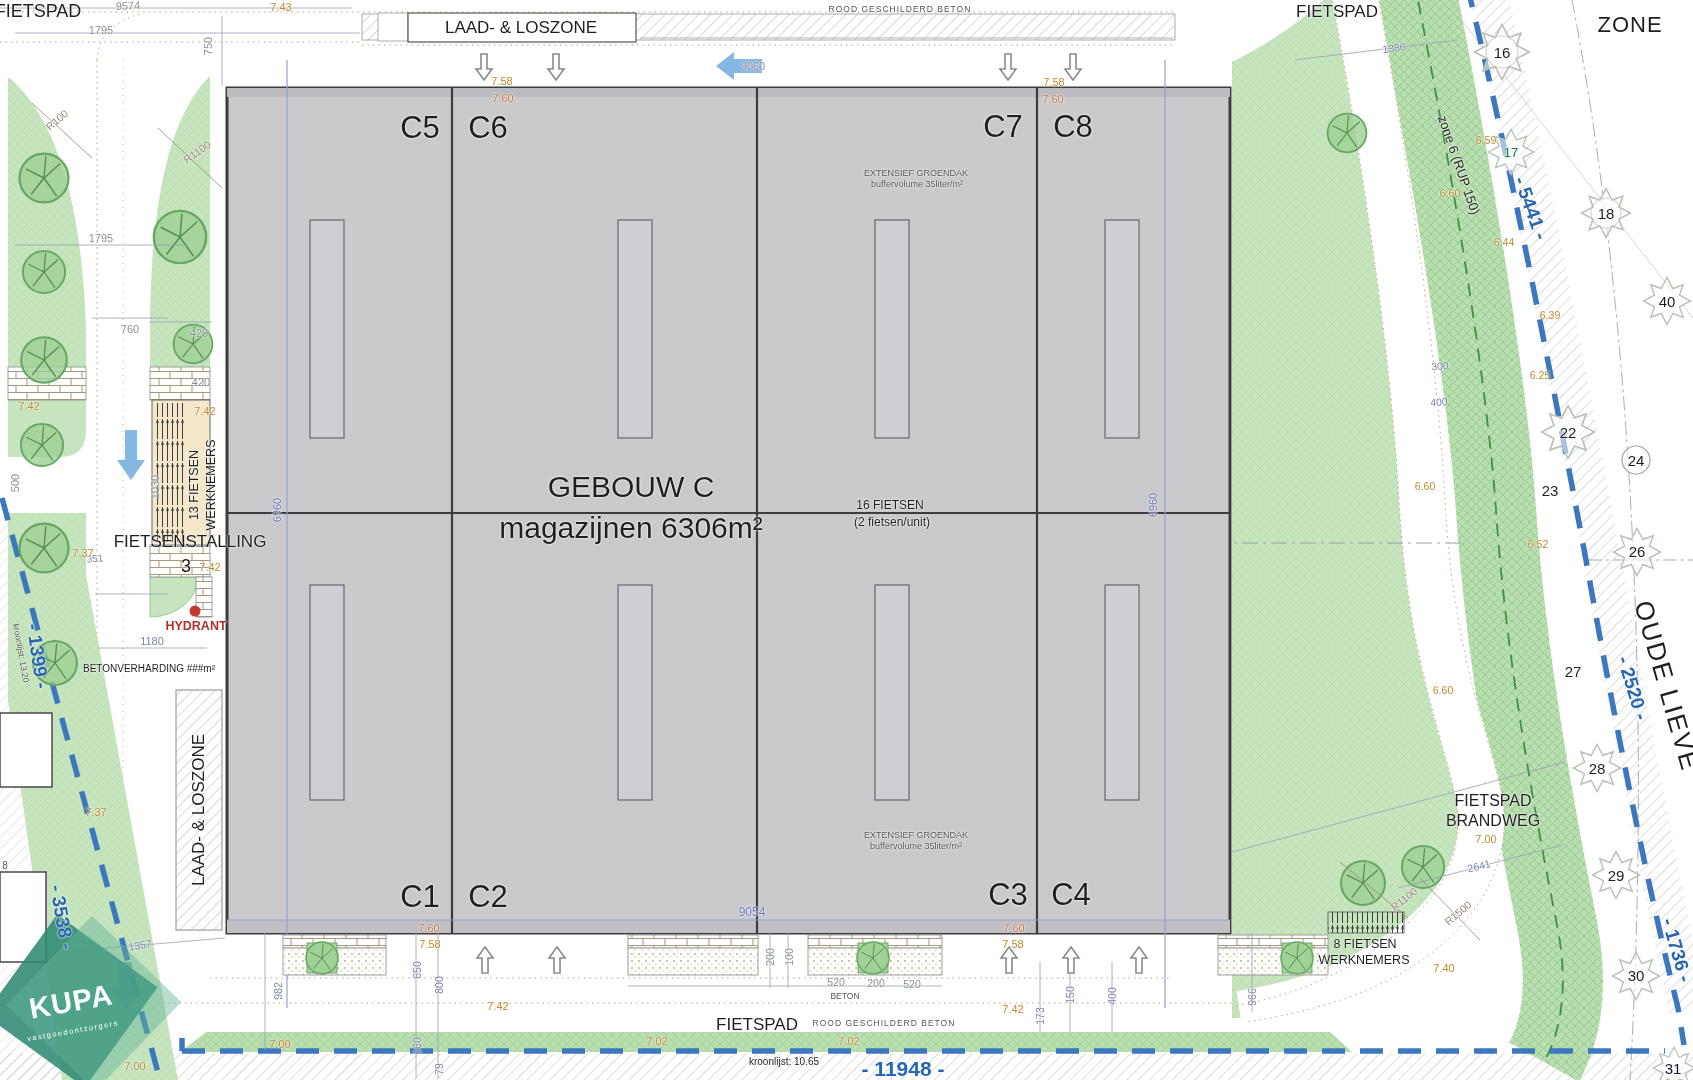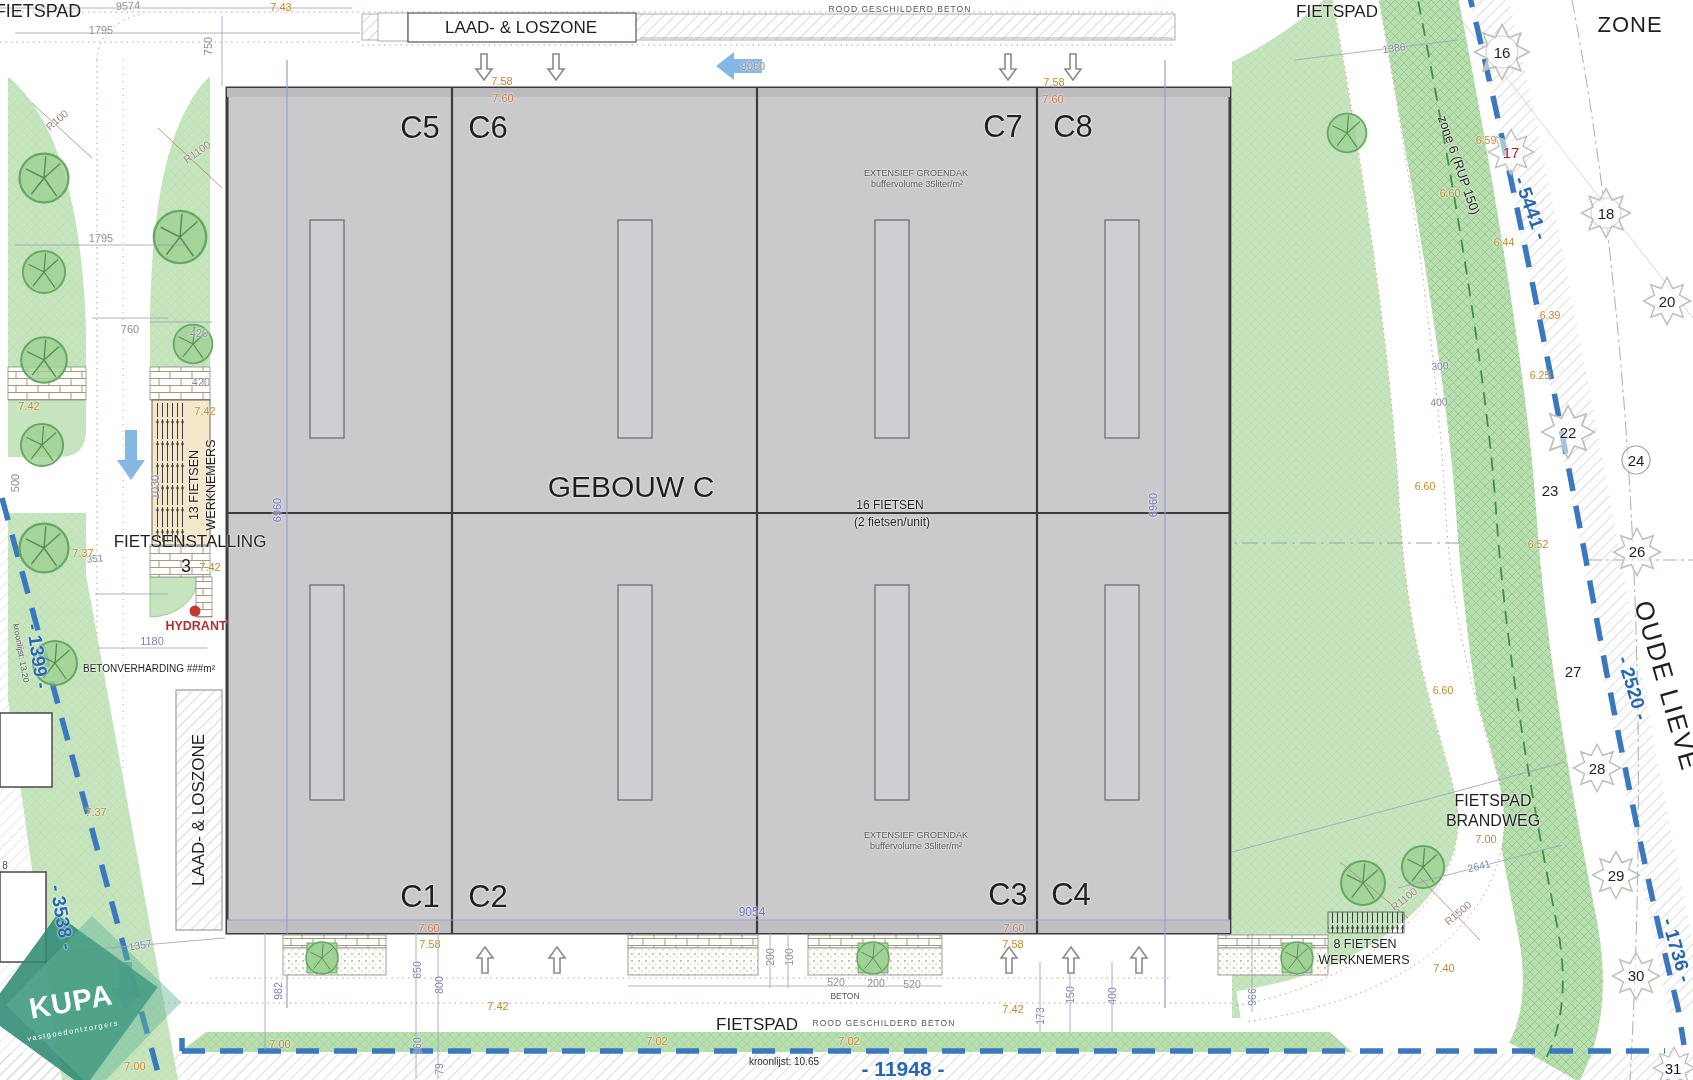--- a/index.html
+++ b/index.html
@@ -249,23 +249,23 @@
       <span class="lbl" style="left: 208px; top: 46px; font-size: 11px; color: rgb(138, 143, 152); transform: translate(-50%, -50%) rotate(-90deg);">750</span>
       <span class="lbl" style="left: 521px; top: 27px; font-size: 17px; color: rgb(31, 31, 31); transform: translate(-50%, -50%) rotate(0deg);">LAAD- &amp; LOSZONE</span>
       <span class="lbl" style="left: 900px; top: 9px; font-size: 8.5px; color: rgb(85, 85, 85); transform: translate(-50%, -50%) rotate(0deg); letter-spacing: 1px;">ROOD GESCHILDERD BETON</span>
       <span class="lbl" style="left: 753px; top: 29px; font-size: 11px; color: rgb(138, 143, 152); transform: translate(-50%, -50%) rotate(0deg); margin-top: 37px;">9060</span>
       <span class="lbl" style="left: 1337px; top: 11px; font-size: 17px; color: rgb(31, 31, 31); transform: translate(-50%, -50%) rotate(0deg);">FIETSPAD</span>
       <span class="lbl" style="left: 1630px; top: 25px; font-size: 22px; color: rgb(31, 31, 31); transform: translate(-50%, -50%) rotate(0deg); letter-spacing: 1px;">ZONE</span>
       <span class="lbl" style="left: 1394px; top: 48px; font-size: 10.5px; color: rgb(123, 134, 166); transform: translate(-50%, -50%) rotate(-8deg);">1386</span>
       <span class="lbl" style="left: 1459px; top: 165px; font-size: 13px; color: rgb(31, 31, 31); transform: translate(-50%, -50%) rotate(71deg);">zone 6 (RUP 150)</span>
       <span class="lbl" style="left: 1531px; top: 208px; font-size: 19px; color: rgb(39, 102, 176); transform: translate(-50%, -50%) rotate(70deg); font-weight: 700;">- 5441 -</span>
       <span class="lbl" style="left: 1502px; top: 52px; font-size: 15px; color: rgb(31, 31, 31); transform: translate(-50%, -50%) rotate(0deg);">16</span>
-      <span class="lbl" style="left: 1511px; top: 152px; font-size: 15px; color: #b91c1c; transform: translate(-50%, -50%) rotate(0deg);">17</span>
+      <span class="lbl" style="left: 1511px; top: 152px; font-size: 13px; color: #15803d; transform: translate(-50%, -50%) rotate(0deg);">17</span>
       <span class="lbl" style="left: 1606px; top: 213px; font-size: 15px; color: rgb(31, 31, 31); transform: translate(-50%, -50%) rotate(0deg);">18</span>
-      <span class="lbl" style="left: 1667px; top: 301px; font-size: 15px; color: rgb(31, 31, 31); transform: translate(-50%, -50%) rotate(0deg);">20</span>
+      <span class="lbl" style="left: 1667px; top: 301px; font-size: 15px; color: rgb(31, 31, 31); transform: translate(-50%, -50%) rotate(0deg);">40</span>
       <span class="lbl" style="left: 1568px; top: 432px; font-size: 15px; color: rgb(31, 31, 31); transform: translate(-50%, -50%) rotate(0deg);">22</span>
       <span class="lbl" style="left: 1550px; top: 490px; font-size: 15px; color: rgb(31, 31, 31); transform: translate(-50%, -50%) rotate(0deg);">23</span>
       <span class="lbl" style="left: 1636px; top: 460px; font-size: 15px; color: rgb(31, 31, 31); transform: translate(-50%, -50%) rotate(0deg);">24</span>
       <span class="lbl" style="left: 1637px; top: 551px; font-size: 15px; color: rgb(31, 31, 31); transform: translate(-50%, -50%) rotate(0deg);">26</span>
       <span class="lbl" style="left: 1561px; top: 671px; font-size: 15px; color: rgb(31, 31, 31); transform: translate(-50%, -50%) rotate(0deg); padding-left: 24px;">27</span>
       <span class="lbl" style="left: 1597px; top: 768px; font-size: 15px; color: rgb(31, 31, 31); transform: translate(-50%, -50%) rotate(0deg);">28</span>
       <span class="lbl" style="left: 1616px; top: 875px; font-size: 15px; color: rgb(31, 31, 31); transform: translate(-50%, -50%) rotate(0deg);">29</span>
       <span class="lbl" style="left: 1636px; top: 975px; font-size: 15px; color: rgb(31, 31, 31); transform: translate(-50%, -50%) rotate(0deg);">30</span>
       <span class="lbl" style="left: 1673px; top: 1068px; font-size: 15px; color: #0f172a; transform: translate(-50%, -50%) rotate(0deg);">31</span>
       <span class="lbl" style="left: 1486px; top: 140px; font-size: 10.5px; color: rgb(192, 138, 46); transform: translate(-50%, -50%) rotate(0deg);">6.59</span>
@@ -301,20 +301,21 @@
       <span class="lbl" style="left: 1071px; top: 894px; font-size: 31px; color: rgb(31, 31, 31); transform: translate(-50%, -50%) rotate(0deg);">C4</span>
       <span class="lbl" style="left: 502px; top: 81px; font-size: 11px; color: rgb(192, 138, 46); transform: translate(-50%, -50%) rotate(0deg);">7.58</span>
       <span class="lbl" style="left: 503px; top: 98px; font-size: 11px; color: rgb(196, 118, 74); transform: translate(-50%, -50%) rotate(0deg);">7.60</span>
       <span class="lbl" style="left: 1054px; top: 82px; font-size: 11px; color: rgb(192, 138, 46); transform: translate(-50%, -50%) rotate(0deg);">7.58</span>
       <span class="lbl" style="left: 1053px; top: 99px; font-size: 11px; color: rgb(196, 118, 74); transform: translate(-50%, -50%) rotate(0deg);">7.60</span>
       <span class="lbl" style="left: 429px; top: 928px; font-size: 11px; color: rgb(196, 118, 74); transform: translate(-50%, -50%) rotate(0deg);">7.60</span>
       <span class="lbl" style="left: 430px; top: 944px; font-size: 11px; color: rgb(192, 138, 46); transform: translate(-50%, -50%) rotate(0deg);">7.58</span>
       <span class="lbl" style="left: 1014px; top: 928px; font-size: 11px; color: rgb(196, 118, 74); transform: translate(-50%, -50%) rotate(0deg);">7.60</span>
       <span class="lbl" style="left: 1013px; top: 944px; font-size: 11px; color: rgb(192, 138, 46); transform: translate(-50%, -50%) rotate(0deg);">7.58</span>
       <span class="lbl" style="left: 631px; top: 487px; font-size: 30px; color: rgb(31, 31, 31); transform: translate(-50%, -50%) rotate(0deg);">GEBOUW C</span>
+      <span class="lbl" style="left: 631px; top: 528px; font-size: 30px; color: rgb(31, 31, 31); transform: translate(-50%, -50%) rotate(0deg);">magazijnen 6306m²</span>
       <span class="lbl" style="left: 890px; top: 505px; font-size: 12px; color: rgb(31, 31, 31); transform: translate(-50%, -50%) rotate(0deg);">16 FIETSEN</span>
       <span class="lbl" style="left: 892px; top: 522px; font-size: 12px; color: rgb(31, 31, 31); transform: translate(-50%, -50%) rotate(0deg);">(2 fietsen/unit)</span>
       <span class="lbl" style="left: 916px; top: 173px; font-size: 9px; color: rgb(85, 85, 85); transform: translate(-50%, -50%) rotate(0deg);">EXTENSIEF GROENDAK</span>
       <span class="lbl" style="left: 917px; top: 184px; font-size: 9px; color: rgb(85, 85, 85); transform: translate(-50%, -50%) rotate(0deg);">buffervolume 35liter/m²</span>
       <span class="lbl" style="left: 916px; top: 835px; font-size: 9px; color: rgb(85, 85, 85); transform: translate(-50%, -50%) rotate(0deg);">EXTENSIEF GROENDAK</span>
       <span class="lbl" style="left: 916px; top: 846px; font-size: 9px; color: rgb(85, 85, 85); transform: translate(-50%, -50%) rotate(0deg);">buffervolume 35liter/m²</span>
       <span class="lbl" style="left: 752px; top: 912px; font-size: 12px; color: rgb(107, 116, 184); transform: translate(-50%, -50%) rotate(0deg);">9054</span>
       <span class="lbl" style="left: 277px; top: 510px; font-size: 11px; color: rgb(107, 116, 184); transform: translate(-50%, -50%) rotate(-90deg);">6960</span>
       <span class="lbl" style="left: 1153px; top: 505px; font-size: 11px; color: rgb(107, 116, 184); transform: translate(-50%, -50%) rotate(-90deg);">6960</span>
       <span class="lbl" style="left: 101px; top: 238px; font-size: 11px; color: rgb(138, 143, 152); transform: translate(-50%, -50%) rotate(0deg);">1795</span>

